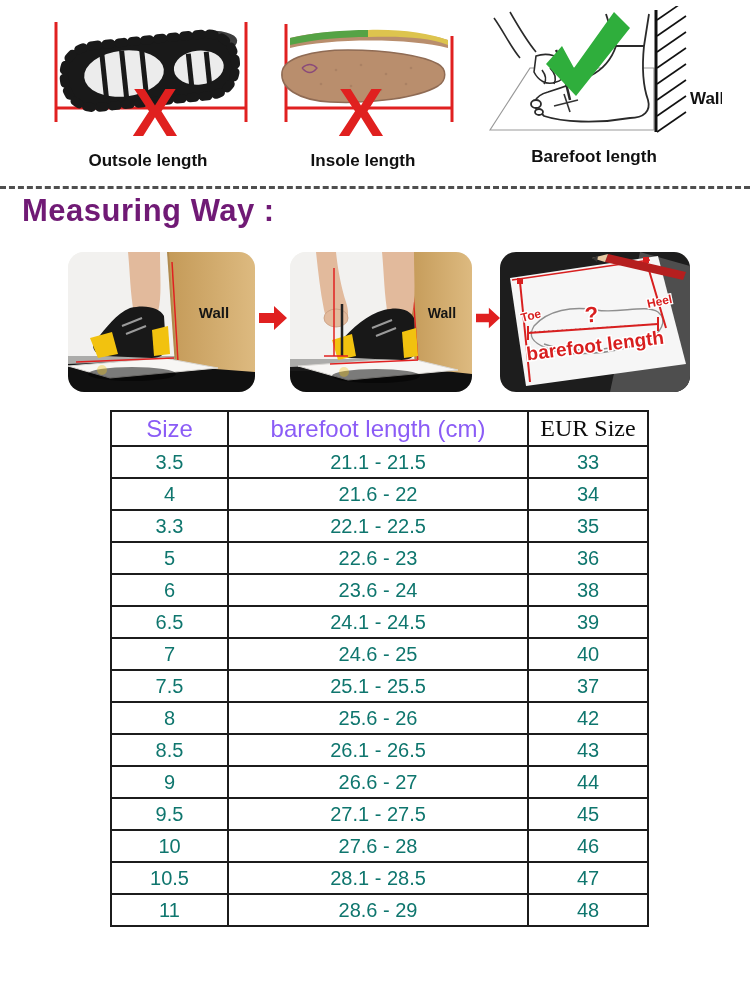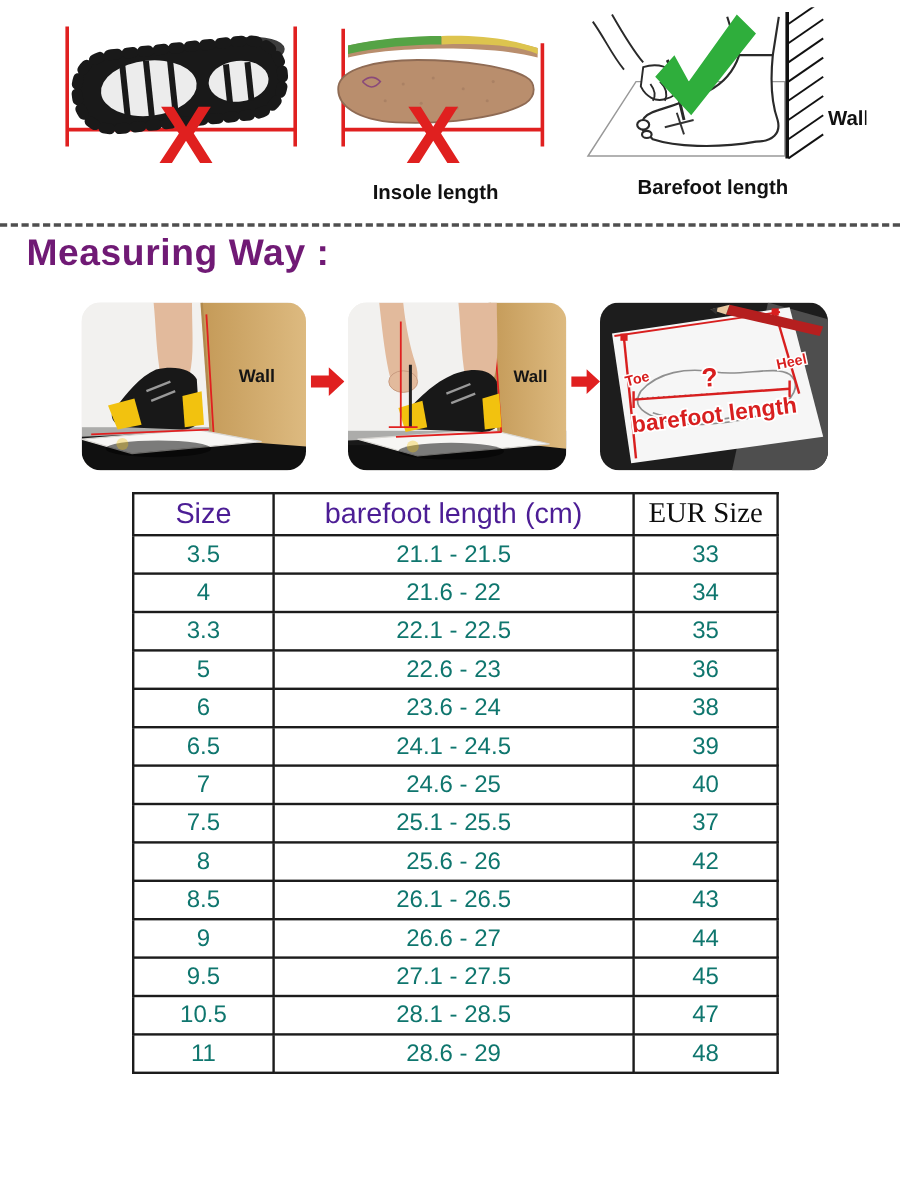--- a/index.html
+++ b/index.html
@@ -9,21 +9,21 @@
   .fig-label{position:absolute;top:141px;left:0;right:0;text-align:center;
              font-size:17px;font-weight:bold;color:#111;}
   .divider{position:absolute;left:0;top:186px;width:750px;border-top:3px dashed #4f4f4f;}
   .heading{position:absolute;left:22px;top:193px;font-size:31px;font-weight:bold;color:#701a75;letter-spacing:.5px;}
   .photo{position:absolute;top:252px;border-radius:16px;overflow:hidden;background:#f2f1ef;}
   .sizetable{position:absolute;left:110px;top:410px;width:537px;border-collapse:collapse;
              table-layout:fixed;}
   .sizetable th,.sizetable td{border:2px solid #1c1c1c;text-align:center;padding:0;}
   .sizetable th{height:33px;font-weight:normal;font-size:24px;}
   .sizetable td{height:30px;font-size:20px;font-weight:normal;color:#0f766e;}
-  .th-red{color:#4c1d95;margin-left:28px;}
+  .th-red{color:#8b5cf6;margin-left:28px;}
   .th-black{color:#0d0d0d;font-size:23px;font-family:Liberation Serif, serif;}
   .col1{width:117px;} .col2{width:300px;} .col3{width:120px;}
   svg text{font-family:"Liberation Sans",sans-serif;}
 </style>
 </head>
 <body>
 
 <div class="canvas">
 
   <div class="abs" style="left:38px;top:10px;width:220px;height:162px;">
@@ -41,20 +41,21 @@
         <g stroke="#191919" stroke-width="5">
           <line x1="66" y1="40" x2="66" y2="84"></line>
           <line x1="86" y1="38" x2="86" y2="86"></line>
           <line x1="106" y1="40" x2="106" y2="84"></line>
           <line x1="152" y1="48" x2="152" y2="80"></line>
           <line x1="170" y1="48" x2="170" y2="80"></line>
         </g>
       </g>
       <text x="117" y="126" text-anchor="middle" font-size="68" font-weight="900" fill="#e0201f">X</text>
     </svg>
+    <div class="fig-label">Outsole length</div>
   </div>
 
   <div class="abs" style="left:266px;top:10px;width:194px;height:162px;">
     <svg width="194" height="138" viewBox="0 0 194 138">
       <g stroke="#e02020" stroke-width="3">
         <line x1="20" y1="14" x2="20" y2="112"></line>
         <line x1="186" y1="26" x2="186" y2="112"></line>
         <line x1="20" y1="98" x2="186" y2="98"></line>
       </g>
       <g>
@@ -301,20 +302,25 @@
           <td>9</td>
           <td>26.6 - 27</td>
           <td>44</td>
         </tr>
         <tr>
           <td>9.5</td>
           <td>27.1 - 27.5</td>
           <td>45</td>
         </tr>
         <tr>
+          <td>10</td>
+          <td>27.6 - 28</td>
+          <td>46</td>
+        </tr>
+        <tr>
           <td>10.5</td>
           <td>28.1 - 28.5</td>
           <td>47</td>
         </tr>
         <tr>
           <td>11</td>
           <td>28.6 - 29</td>
           <td>48</td>
         </tr>
       </tbody>

